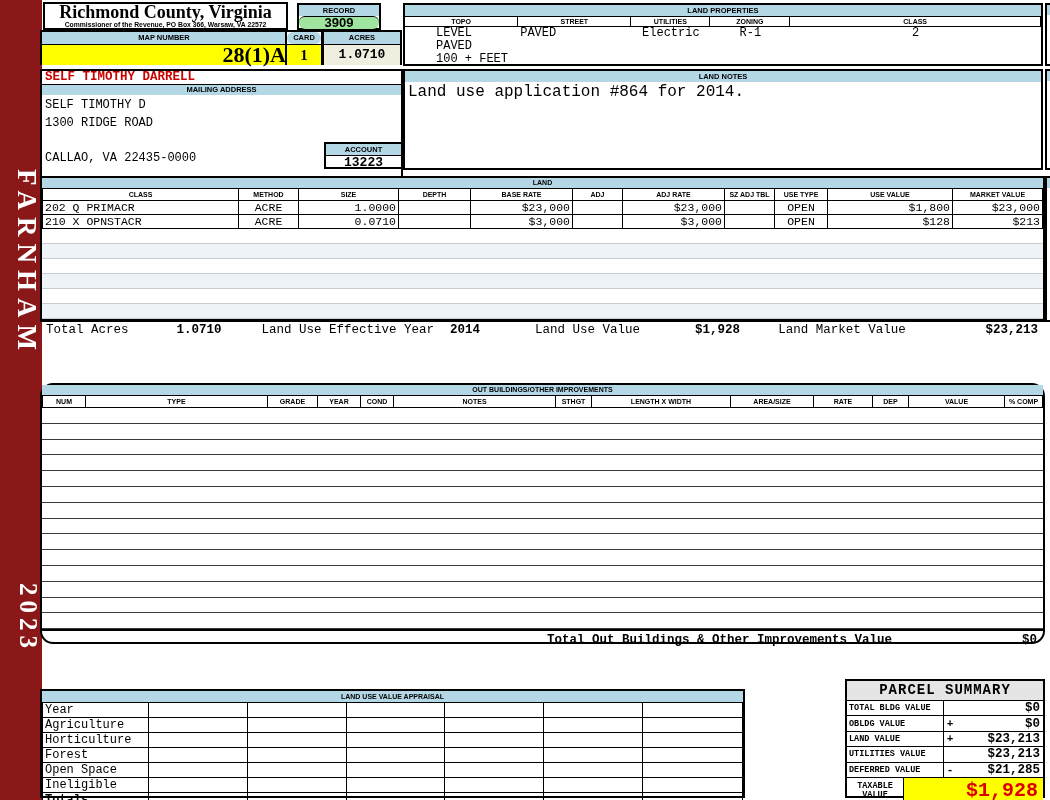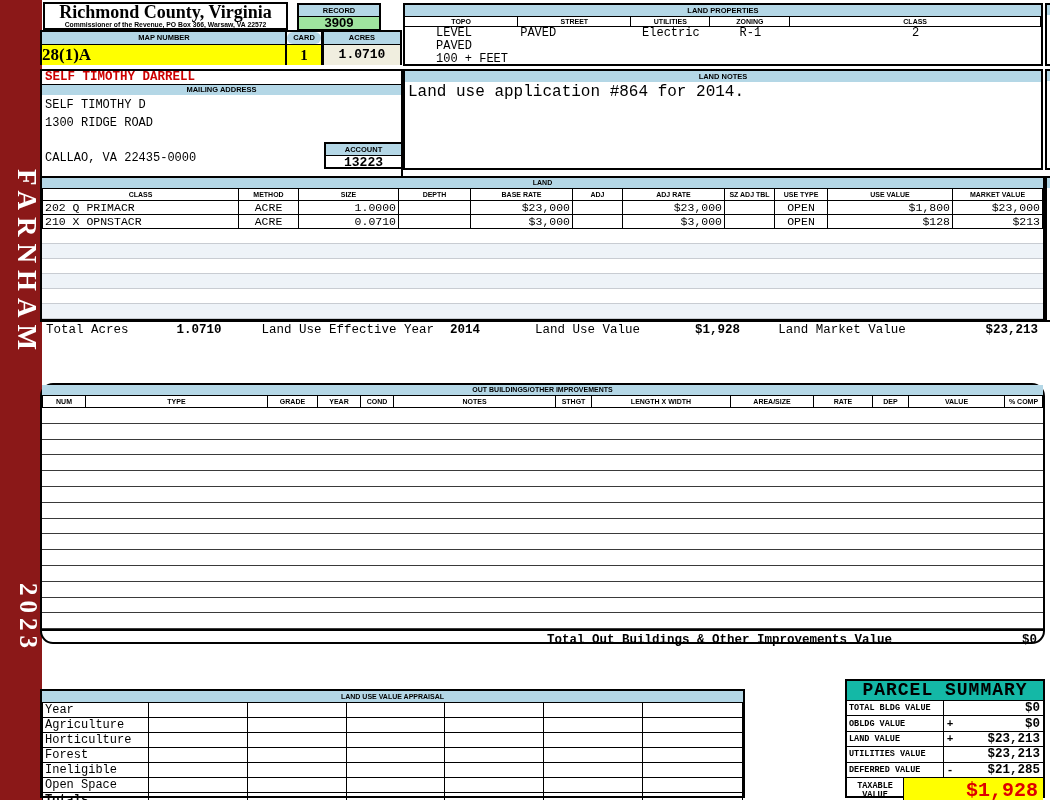--- a/index.html
+++ b/index.html
@@ -18,24 +18,24 @@
             line-height:11px;height:11px;letter-spacing:0px;}
   .box{position:absolute;border:2px solid #000;background:#fff;box-sizing:border-box;}
 
   
   #county-box{left:43px;top:2px;width:245px;height:28px;text-align:center;}
   #county-name{font-family:"Liberation Serif",serif;font-size:18px;font-weight:600;line-height:17px;}
   #commissioner{font-size:6.8px;font-weight:bold;line-height:7px;}
 
   
   #record-box{left:297px;top:3px;width:84px;height:27px;}
-  #record-box .val{background:#9FE49F;font-size:13px;font-weight:bold;text-align:center;line-height:12px;border-top:1px solid #000;}
+  #record-box .val{background:#9FE49F;font-size:13px;font-weight:bold;text-align:center;line-height:12px;border-top:1px solid #000;border-radius:6px;}
   #map-box{left:40px;top:30px;width:248px;height:35px;}
-  #map-box .val{background:#FFFF00;font-family:"Liberation Serif",serif;font-size:17px;font-weight:bold;
-                text-align:left;line-height:20px;border-top:1px solid #000;height:20px;}
+  #map-box .val{background:#FFFF00;font-family:"Liberation Serif",serif;font-size:22px;font-weight:bold;
+                text-align:right;line-height:20px;border-top:1px solid #000;height:20px;}
   #card-box{left:285px;top:30px;width:38px;height:35px;}
   #card-box .val{background:#FFFF00;font-family:"Liberation Serif",serif;font-size:15px;font-weight:bold;text-align:center;line-height:20px;height:20px;border-top:1px solid #000;}
   #acres-box{left:322px;top:30px;width:80px;height:35px;}
   #acres-box .val{background:#F0EEDF;font-size:13px;font-weight:bold;text-align:center;line-height:20px;height:20px;border-top:1px solid #000;}
 
   
   #landprops{left:403px;top:3px;width:640px;height:63px;}
   #lp-cols{display:flex;height:11px;}
   #lp-cols .lp-h{border:1px solid #000;border-left:none;font-size:7px;font-weight:bold;text-align:center;line-height:10px;box-sizing:border-box;}
   #lp-cols .lp-h:first-child{border-left:none;}
@@ -86,22 +86,22 @@
 
   
   #ap-section{left:40px;top:689px;width:705px;height:109px;}
   #ap-title{height:11px;line-height:11px;font-size:7px;}
   #ap-table td{border:1px solid #000;height:12.6px;font-family:"Liberation Mono","DejaVu Sans Mono",monospace;
                font-size:12px;padding:0 0 0 2px;white-space:nowrap;overflow:hidden;}
   #ap-table tr:last-child td{font-weight:bold;}
 
   
   #ps-box{left:845px;top:679px;width:200px;height:119px;}
-  #ps-title{background:#14b8a6;font-family:"Liberation Mono","DejaVu Sans Mono",monospace;
-            font-weight:bold;font-size:18px;text-align:center;height:19px;line-height:19px;
+  #ps-title{background:#e5e5e5;font-family:"Liberation Mono","DejaVu Sans Mono",monospace;
+            font-weight:bold;font-size:14px;text-align:center;height:19px;line-height:19px;
             letter-spacing:1px;border-bottom:1px solid #000;}
   .ps-row{display:flex;height:14.4px;border-bottom:1px solid #000;font-family:"Liberation Mono","DejaVu Sans Mono",monospace;}
   .ps-lbl{width:97px;border-right:1px solid #000;font-size:8.5px;font-weight:bold;
           display:flex;align-items:center;padding-left:2px;box-sizing:border-box;}
   .ps-op{width:12px;font-size:11px;font-weight:bold;display:flex;align-items:center;justify-content:center;}
   .ps-val{flex:1;font-size:12.5px;font-weight:bold;display:flex;align-items:center;justify-content:flex-end;padding-right:3px;}
   #ps-taxrow{display:flex;height:26px;font-family:"Liberation Mono","DejaVu Sans Mono",monospace;}
   #ps-taxlbl{width:57px;border-right:1px solid #000;font-size:8.5px;font-weight:bold;text-align:center;
              display:flex;align-items:center;justify-content:center;line-height:9px;box-sizing:border-box;}
   #ps-taxval{flex:1;background:#FFFF00;color:#DD0000;font-size:20px;font-weight:bold;
@@ -373,30 +373,30 @@
           <tr>
             <td>Forest</td>
             <td></td>
             <td></td>
             <td></td>
             <td></td>
             <td></td>
             <td></td>
           </tr>
           <tr>
+            <td>Open Space</td>
+            <td></td>
+            <td></td>
+            <td></td>
+            <td></td>
+            <td></td>
+            <td></td>
+          </tr>
+          <tr>
             <td>Ineligible</td>
-            <td></td>
-            <td></td>
-            <td></td>
-            <td></td>
-            <td></td>
-            <td></td>
-          </tr>
-          <tr>
-            <td>Open Space</td>
             <td></td>
             <td></td>
             <td></td>
             <td></td>
             <td></td>
             <td></td>
           </tr>
           <tr>
             <td>Totals</td>
             <td></td>

